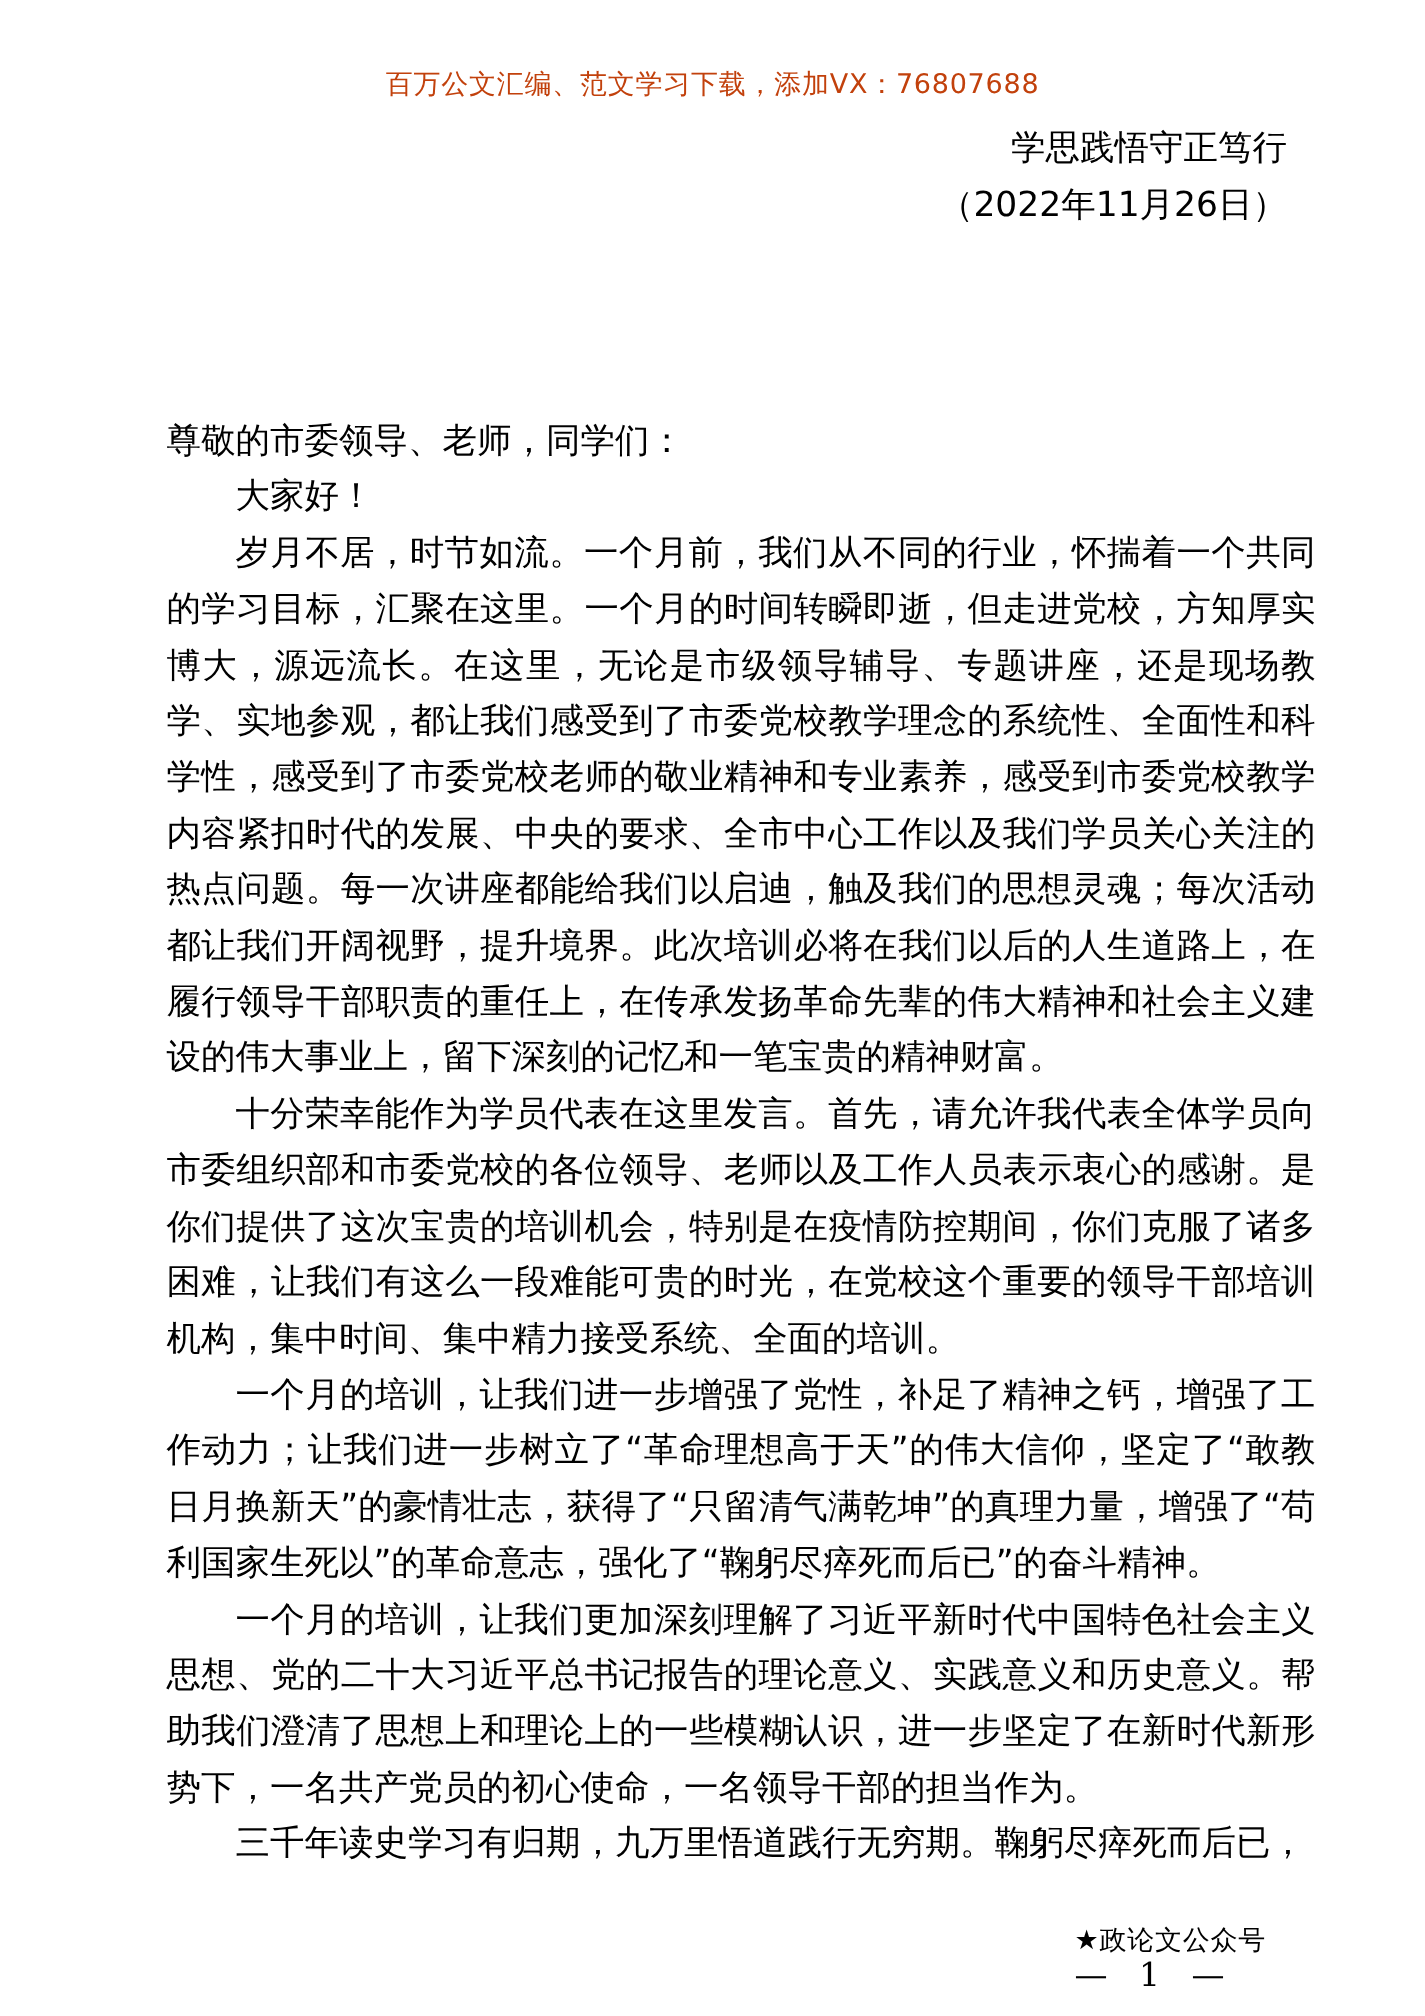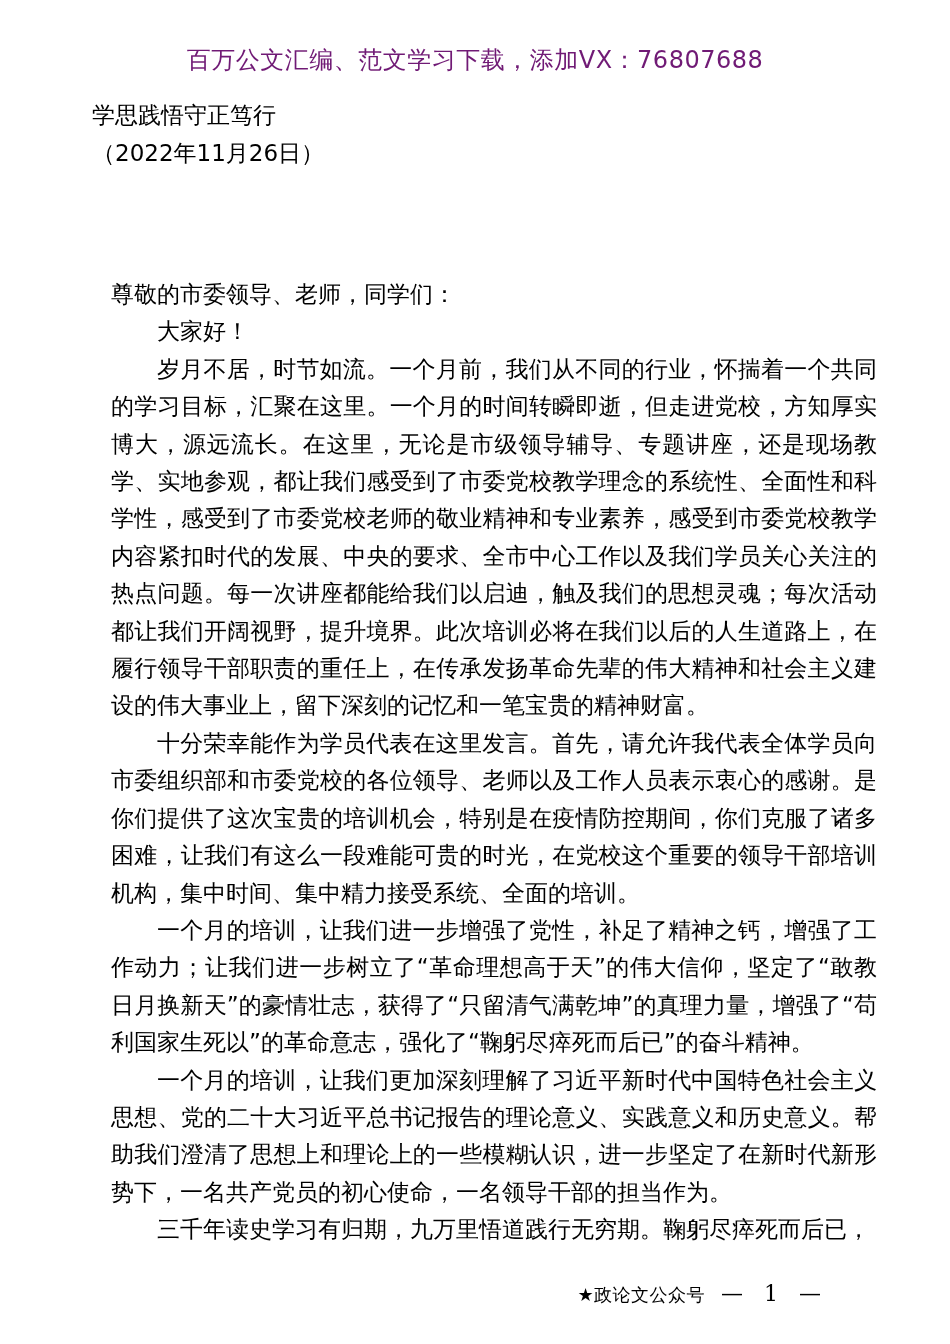--- a/index.html
+++ b/index.html
@@ -12,31 +12,31 @@
     font-family: "DejaVu Sans", "Liberation Sans", sans-serif;
     color: #000000;
     overflow: hidden;
   }
   .ad-banner {
     position: absolute;
     top: 44px;
     left: 0;
     width: 100%;
     text-align: center;
-    font-size: 24px;
+    font-size: 18px;
     letter-spacing: 0.5px;
-    color: #701a75;
+    color: #c2410c;
     white-space: nowrap;
   }
   .title-block {
     position: absolute;
-    top: 96px;
+    top: 80px;
     left: 92px;
     width: 766px;
-    text-align: left;
+    text-align: right;
     font-size: 23px;
     line-height: 38px;
     color: #000000;
   }
   .title-block > div { white-space: nowrap; }
   .doc-body {
     position: absolute;
     top: 276px;
     left: 92px;
     width: 766px;
@@ -52,20 +52,21 @@
     margin: 0;
   }
   .doc-body p.no-indent { text-indent: 0; }
   .page-footer {
     position: absolute;
     top: 1281px;
     right: 122px;
     display: flex;
     align-items: baseline;
     white-space: nowrap;
+    flex-direction: column;
   }
   .footer-brand {
     font-size: 18px;
     letter-spacing: 0.5px;
   }
   .footer-pagenum {
     font-size: 22px;
     margin-left: 16px;
     letter-spacing: 7px;
     font-family: "DejaVu Serif", "Liberation Serif", serif;

